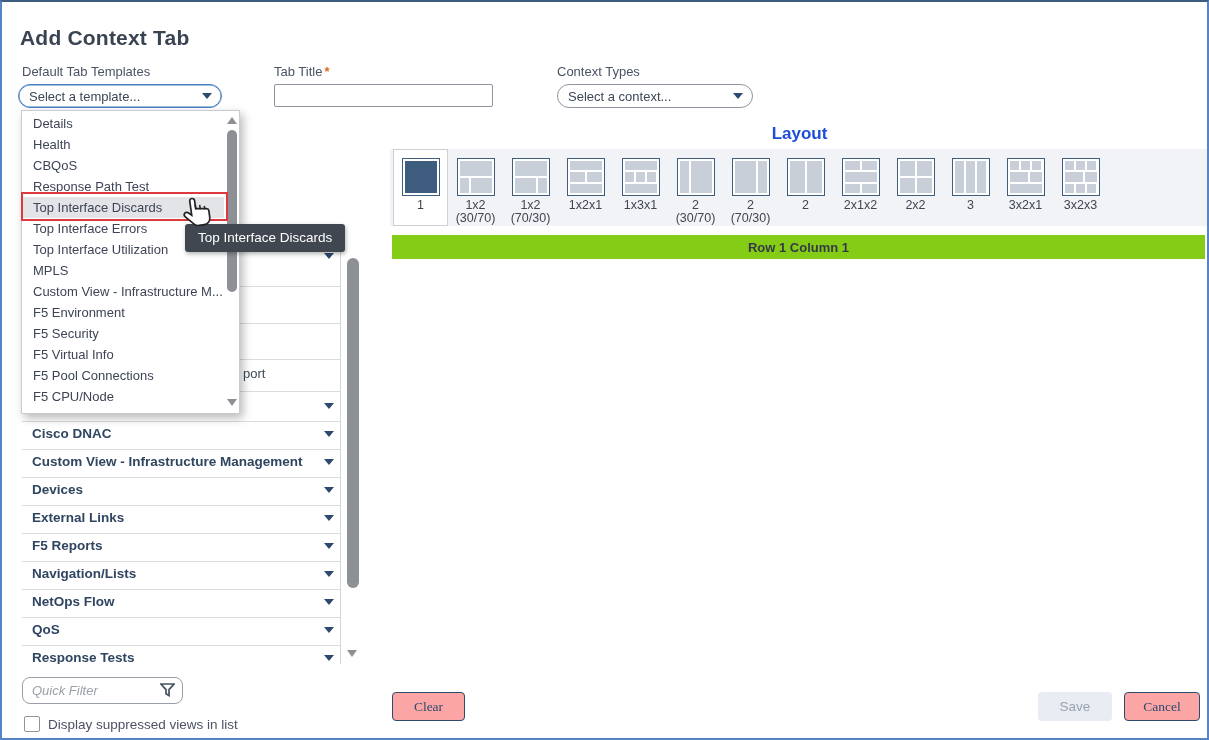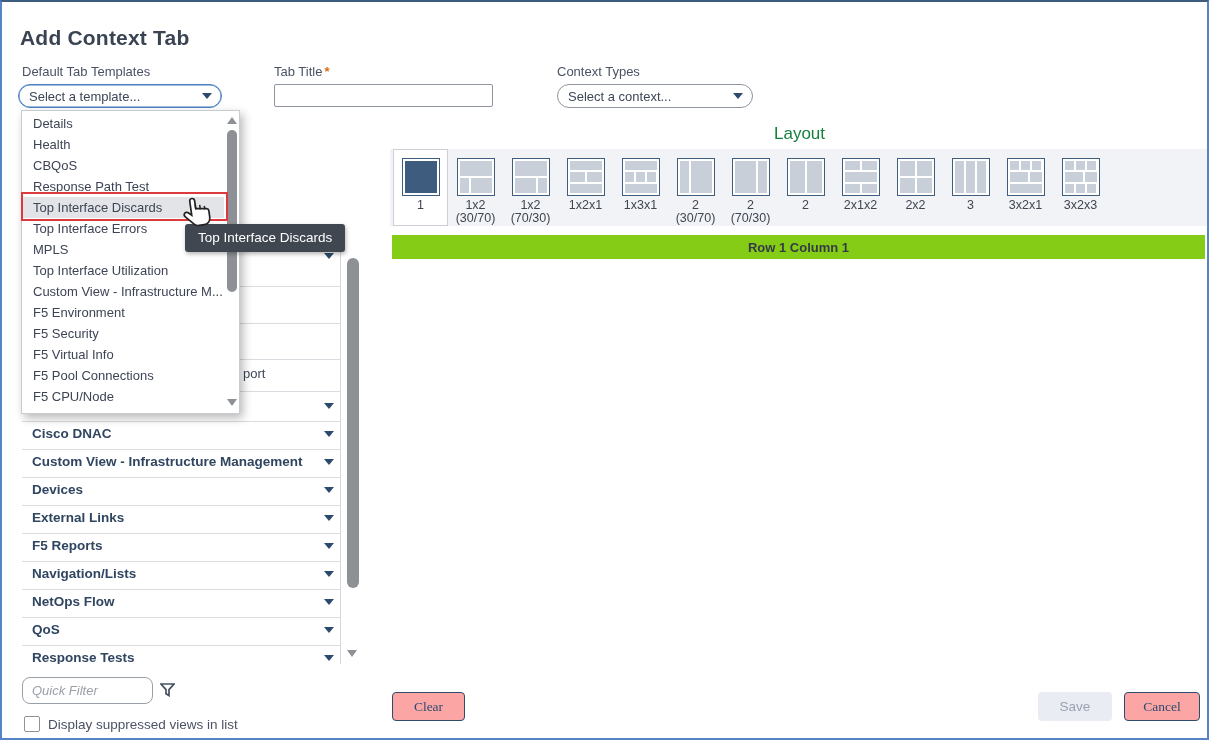--- a/index.html
+++ b/index.html
@@ -47,21 +47,21 @@
   .dd-scroll-down{position:absolute;left:205px;top:288px;}
 
   .red-highlight{position:absolute;left:19px;top:190px;width:203px;height:25px;border:2px solid #dc3a3c;z-index:6;}
 
   .tooltip{position:absolute;left:183px;top:222px;height:28px;line-height:28px;padding:0 13px;background:#414751;
            color:#fff;font-size:13.5px;border-radius:3px;white-space:nowrap;z-index:7;box-shadow:1px 2px 4px rgba(0,0,0,.3);}
 
   .cursor{position:absolute;left:180px;top:194px;z-index:9;transform:rotate(-8deg);}
 
   
-  .layout-title{position:absolute;left:388px;top:122px;width:819px;text-align:center;font-size:17px;font-weight:normal;color:#15803d;}
+  .layout-title{position:absolute;left:388px;top:122px;width:819px;text-align:center;font-size:17px;font-weight:bold;color:#1d4ed8;}
   .layout-strip{position:absolute;left:388px;top:147px;width:821px;height:77px;background:#f1f3f7;}
   .layout-options{position:absolute;left:391px;top:147px;height:77px;display:flex;}
   .layout-opt{width:55px;display:flex;flex-direction:column;align-items:center;box-sizing:border-box;padding-top:9px;}
   .layout-opt.selected{background:#fff;border:1px solid #ccd0d6;padding-top:8px;}
   .lo-square{width:38px;height:38px;box-sizing:border-box;border:1px solid #3f5d7d;background:#fff;padding:2px;
              display:flex;flex-direction:column;gap:2px;}
   .lo-row{flex:1;display:flex;gap:2px;}
   .lo-cell{background:#c9cfd9;}
   .layout-opt.selected .lo-cell{background:#3d5c7e;}
   .lo-label{margin-top:3px;font-size:12.5px;line-height:13px;color:#3f4650;text-align:center;}
@@ -69,21 +69,21 @@
   .cell-header{position:absolute;left:390px;top:233px;width:813px;height:24px;background:#84cc16;display:flex;
                align-items:center;justify-content:center;font-size:13px;font-weight:600;color:#343b46;}
 
   
   .btn{position:absolute;height:29px;box-sizing:border-box;border-radius:4px;font-size:13.5px;display:flex;
        align-items:center;justify-content:center;cursor:pointer;}
   .btn-outline{background:#fca5a5;border:1.5px solid #2e4b6e;color:#2e4b6e;font-family:Liberation Serif, serif;}
   .btn-disabled{background:#e9ecf2;border:none;color:#9aa2b2;}
 
   .quick-filter-wrap{position:absolute;left:20px;top:675px;width:161px;height:27px;}
-  .quick-filter{width:131px;height:27px;box-sizing:border-box;border:1px solid #9aa0a8;border-radius:8px;
+  .quick-filter{width:161px;height:27px;box-sizing:border-box;border:1px solid #9aa0a8;border-radius:8px;
                 font-size:13px;font-style:italic;color:#3d4757;padding:0 26px 0 9px;outline:none;font-family:"Liberation Sans",sans-serif;}
   .quick-filter::placeholder{color:#9aa0a8;font-style:italic;}
   .funnel{position:absolute;right:8px;top:6px;}
 
   .checkbox{position:absolute;left:22px;top:714px;width:16px;height:16px;box-sizing:border-box;border:1px solid #8f959e;
             border-radius:2px;background:#fff;}
   .checkbox-label{position:absolute;left:46px;top:715px;font-size:13.5px;color:#4a5264;}
 </style>
 </head>
 <body>
@@ -162,22 +162,22 @@
   <div class="panel-scroll-down tri-gray-dn"></div>
 
   <div class="dd-panel">
     <div class="dd-list">
         <div class="dd-item">Details</div>
         <div class="dd-item">Health</div>
         <div class="dd-item">CBQoS</div>
         <div class="dd-item">Response Path Test</div>
         <div class="dd-item dd-highlight">Top Interface Discards</div>
         <div class="dd-item">Top Interface Errors</div>
+        <div class="dd-item">Top Interface Utilization</div>
         <div class="dd-item">MPLS</div>
-        <div class="dd-item">Top Interface Utilization</div>
         <div class="dd-item">Custom View - Infrastructure M...</div>
         <div class="dd-item">F5 Environment</div>
         <div class="dd-item">F5 Security</div>
         <div class="dd-item">F5 Virtual Info</div>
         <div class="dd-item">F5 Pool Connections</div>
         <div class="dd-item">F5 CPU/Node</div>
         <div class="dd-item">Firewall S...</div>
       </div>
     <div class="dd-scroll-up tri-gray-up"></div>
     <div class="dd-scroll-thumb"></div>

